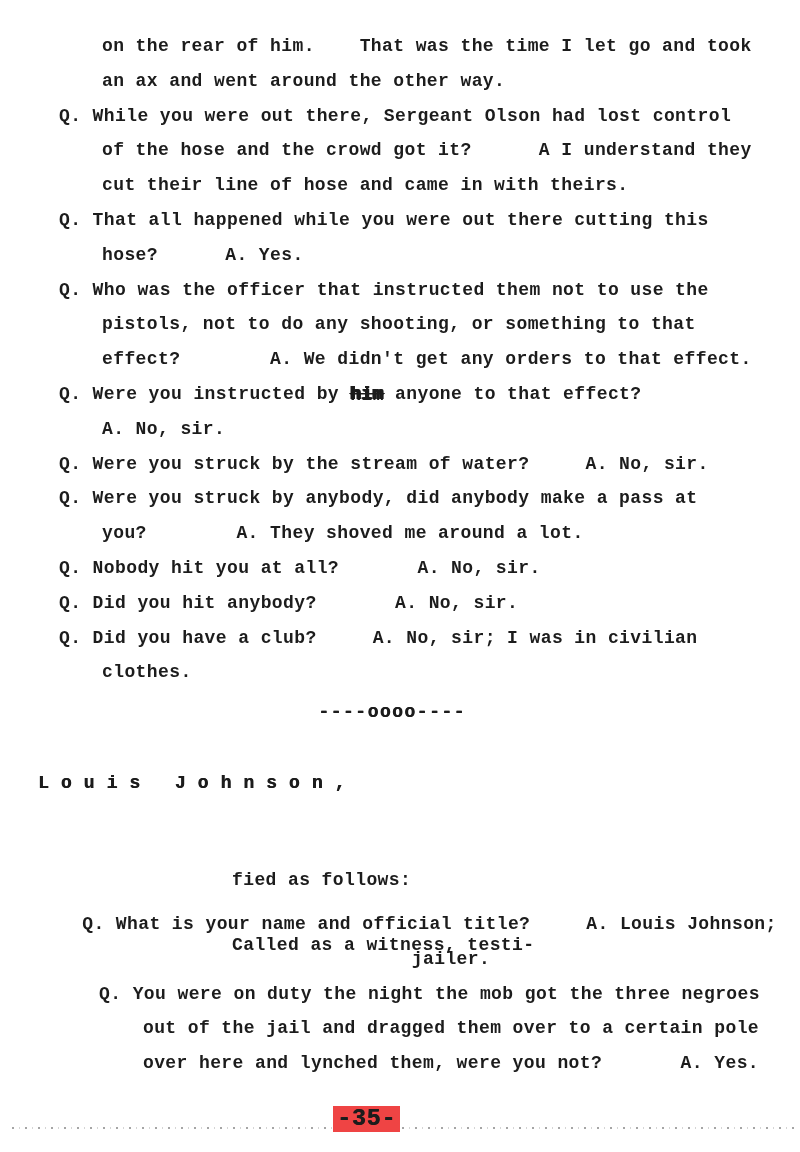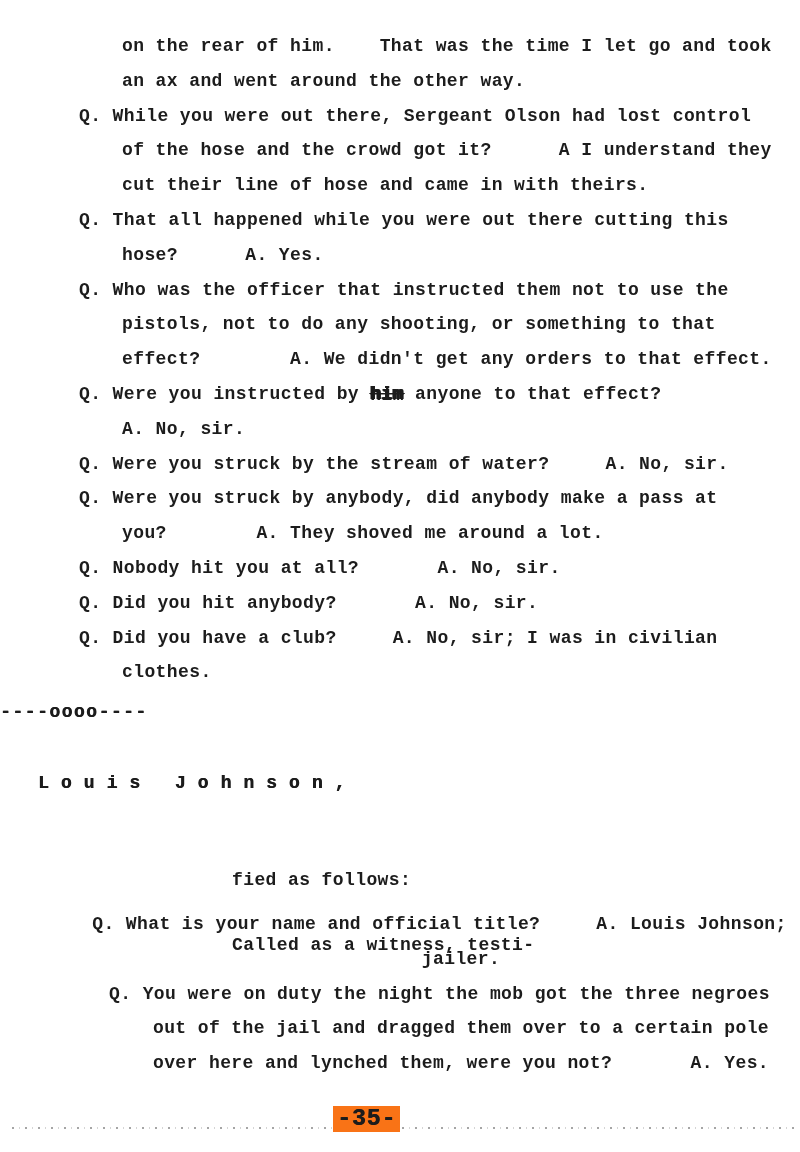--- a/index.html
+++ b/index.html
@@ -5,37 +5,37 @@
   html,body{margin:0;padding:0;background:#ffffff;}
   .page{
     position:relative;
     width:800px;height:1152px;
     background:#ffffff;
     color:#1c1c1c;
     font-family:"Liberation Mono","DejaVu Sans Mono",monospace;
     font-weight:700;
     overflow:hidden;
   }
-  .block{position:absolute;left:0;right:0;white-space:pre;padding-left:20px;}
+  .block{position:absolute;left:0;right:0;white-space:pre;}
   .block-top{top:29px;}
   .block-bottom{top:907px;text-align:center;}
   .line{
     height:34.8px;line-height:34.8px;
     font-size:18px;letter-spacing:.4px;
     white-space:pre;
   }
   .line.q{padding-left:59px;}
   .line.c{padding-left:102px;}
   .struck{
     text-decoration:line-through;
     text-shadow:.9px 0 currentColor,-.9px 0 currentColor,0 .5px currentColor;
   }
   .separator{
     position:absolute;top:702px;left:0;right:16px;
-    text-align:left;
+    text-align:center;
     font-size:18px;letter-spacing:1.5px;
     text-shadow:.5px 0 currentColor;
   }
   .witness-name{
     position:absolute;top:773px;left:38px;
     font-size:18px;letter-spacing:.6px;
     white-space:pre;
     text-shadow:.5px 0 currentColor;
   }
   .witness-intro{
@@ -55,21 +55,21 @@
     position:absolute;top:1127px;left:12px;right:4px;height:2px;
     background:repeating-linear-gradient(90deg,
       rgba(70,70,70,.75) 0 2px, transparent 2px 7px,
       rgba(70,70,70,.35) 7px 8px, transparent 8px 13px);
     opacity:.65;
   }
   .page-number{
     position:absolute;top:1106px;left:333px;
     font-size:23px;letter-spacing:1px;
     text-shadow:.7px 0 currentColor;
-    background:#f97316;
+    background:#ef4444;
     padding:0 4px;
   }
 </style>
 </head>
 <body>
 
 <div class="page">
 
   <div class="block block-top"><div class="line c"><span>on the rear of him.    That was the time I let go and took</span></div><div class="line c"><span>an ax and went around the other way.</span></div><div class="line q"><span>Q. While you were out there, Sergeant Olson had lost control</span></div><div class="line c"><span>of the hose and the crowd got it?      A I understand they</span></div><div class="line c"><span>cut their line of hose and came in with theirs.</span></div><div class="line q"><span>Q. That all happened while you were out there cutting this</span></div><div class="line c"><span>hose?      A. Yes.</span></div><div class="line q"><span>Q. Who was the officer that instructed them not to use the</span></div><div class="line c"><span>pistols, not to do any shooting, or something to that</span></div><div class="line c"><span>effect?        A. We didn't get any orders to that effect.</span></div><div class="line q"><span>Q. Were you instructed by </span><span class="struck">him</span><span> anyone to that effect?</span></div><div class="line c"><span>A. No, sir.</span></div><div class="line q"><span>Q. Were you struck by the stream of water?     A. No, sir.</span></div><div class="line q"><span>Q. Were you struck by anybody, did anybody make a pass at</span></div><div class="line c"><span>you?        A. They shoved me around a lot.</span></div><div class="line q"><span>Q. Nobody hit you at all?       A. No, sir.</span></div><div class="line q"><span>Q. Did you hit anybody?       A. No, sir.</span></div><div class="line q"><span>Q. Did you have a club?     A. No, sir; I was in civilian</span></div><div class="line c"><span>clothes.</span></div></div>
 

